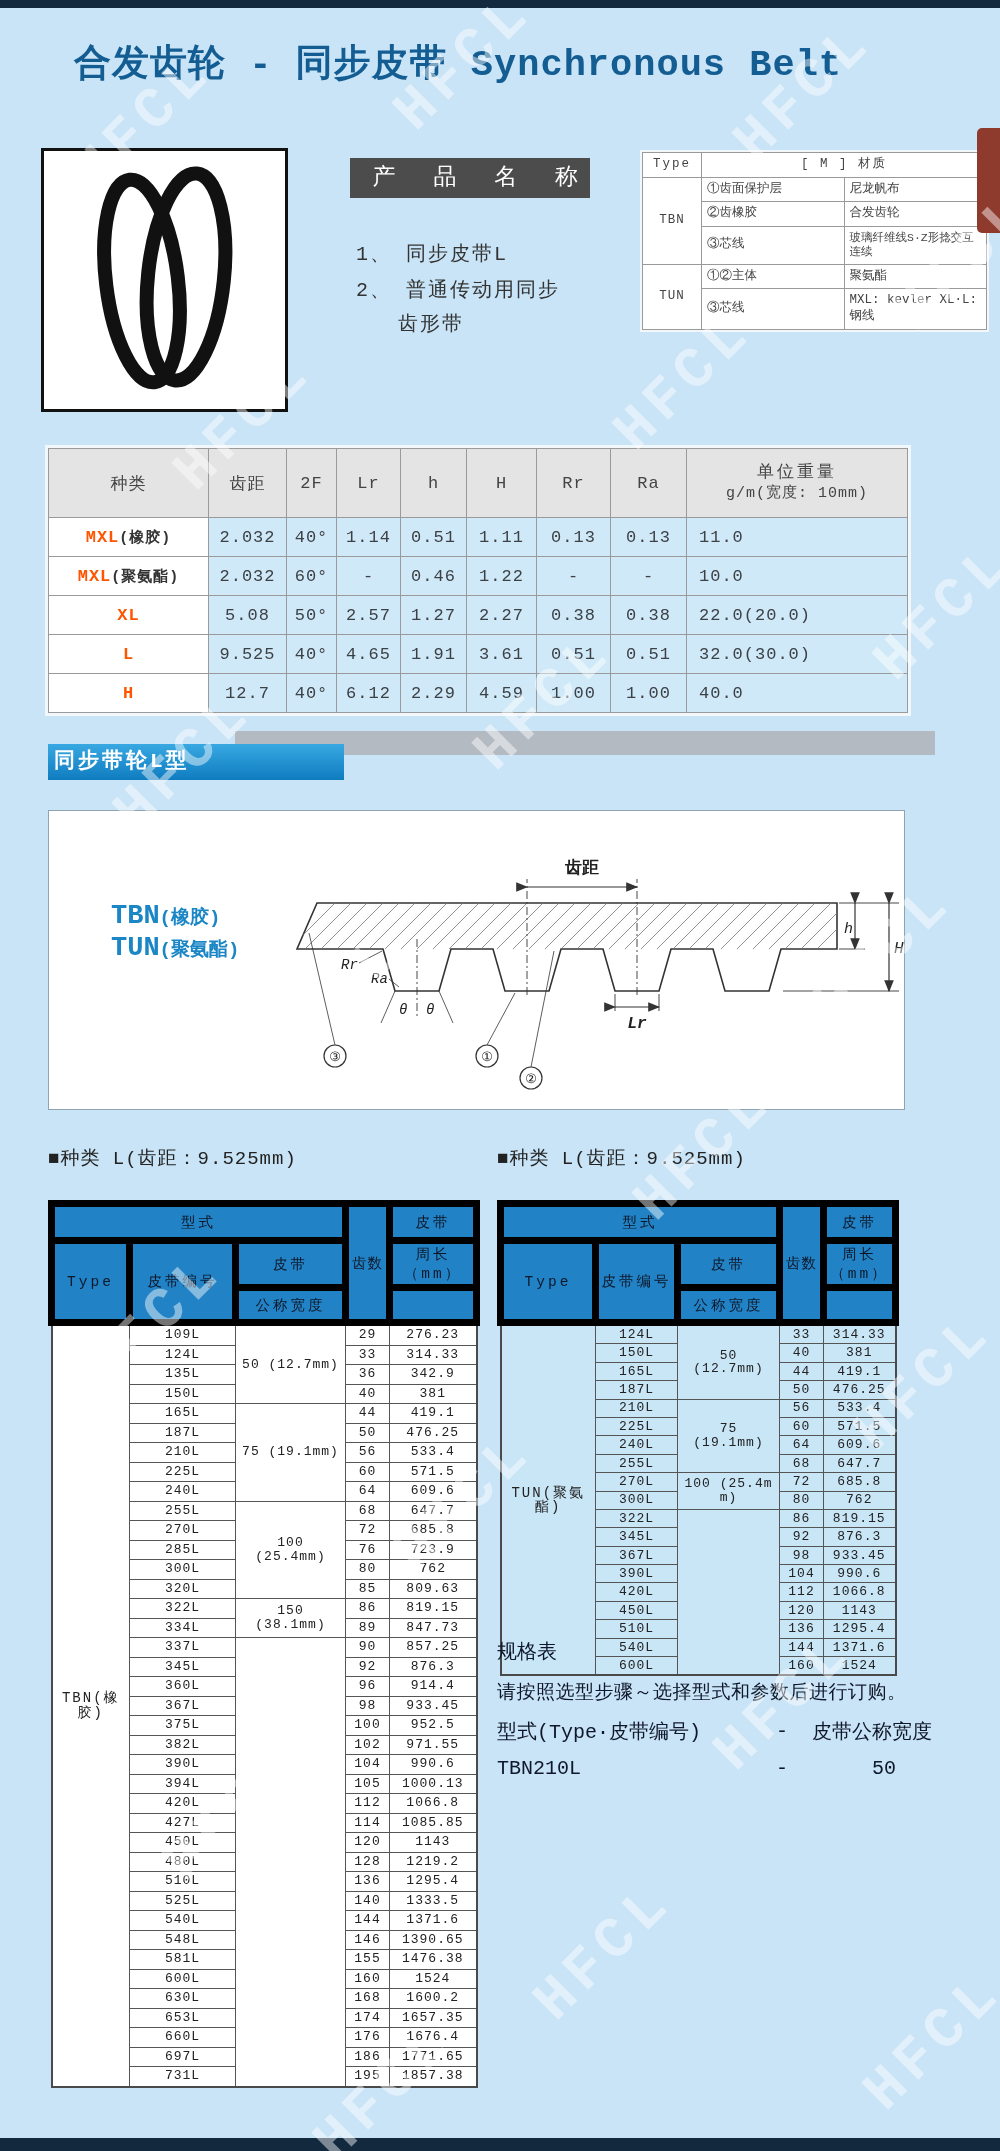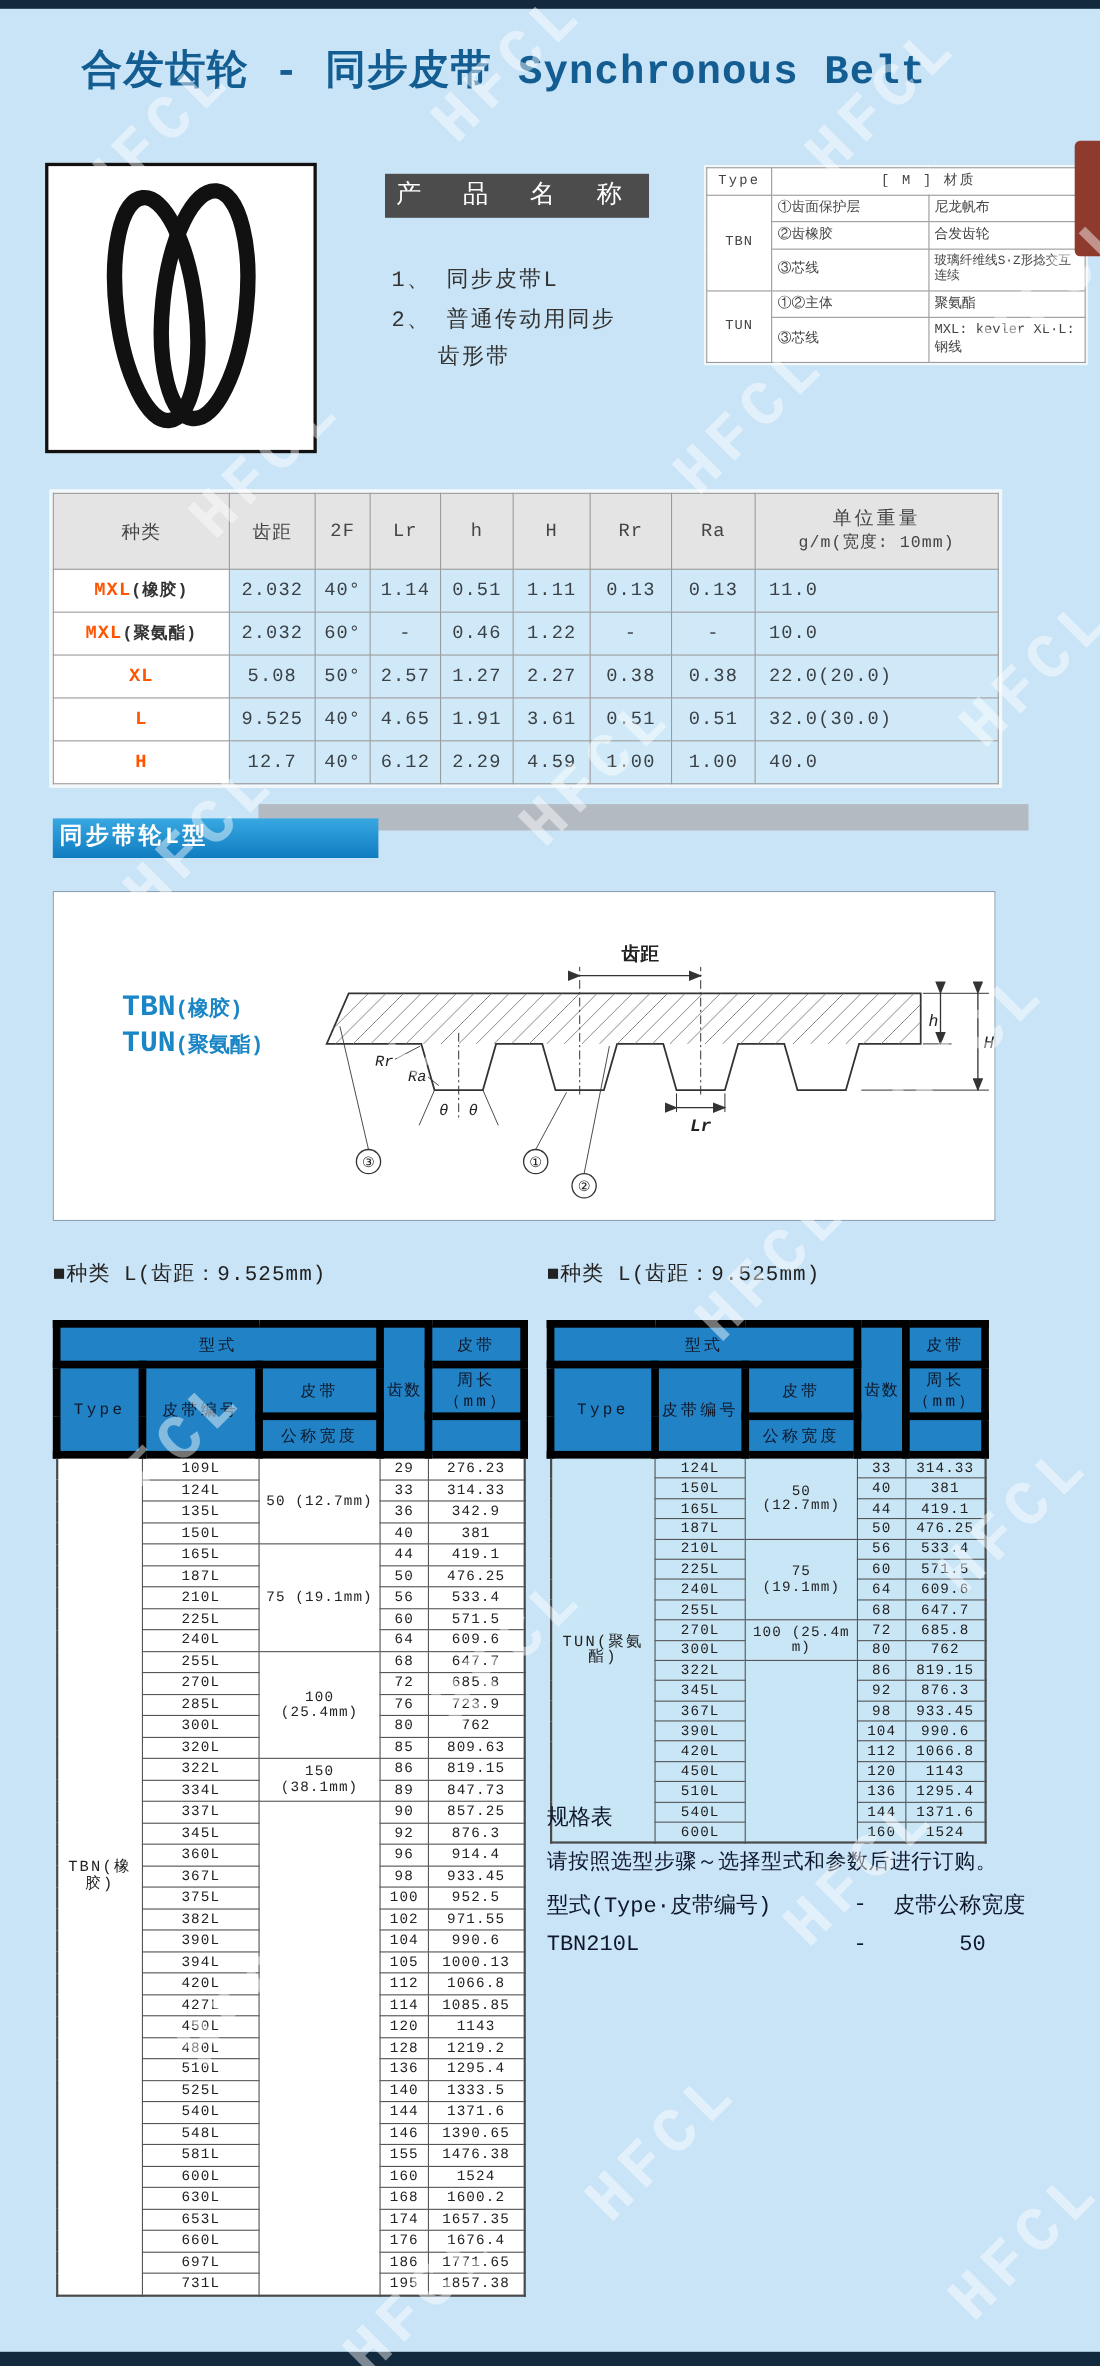--- a/index.html
+++ b/index.html
@@ -7,21 +7,21 @@
   .page{position:relative;width:1000px;height:2151px;background:#c9e4f6;overflow:hidden;margin:0 auto;font-family:Liberation Mono, monospace;}
   .topbar{position:absolute;left:0;top:0;width:1000px;height:8px;background:#13293d;}
   .bottombar{position:absolute;left:0;bottom:0;width:1000px;height:13px;background:#13293d;}
   .page-title{position:absolute;left:74px;top:38px;font-size:37px;font-weight:bold;color:#135d92;letter-spacing:1px;}
   
   .wm{position:absolute;color:rgba(255,255,255,0.45);font-size:58px;font-weight:bold;letter-spacing:7px;transform:rotate(-45deg);pointer-events:none;z-index:50;white-space:nowrap;}
   
   .product-img{position:absolute;left:41px;top:148px;width:247px;height:264px;background:#fff;border:3px solid #111;box-sizing:border-box;}
   
   .pn-box{position:absolute;left:350px;top:158px;width:240px;height:40px;background:#4c4c4c;color:#fff;
-          font-size:23px;letter-spacing:12px;text-align:left;line-height:40px;padding-left:10px;box-sizing:border-box;}
+          font-size:23px;letter-spacing:12px;text-align:right;line-height:40px;padding-left:10px;box-sizing:border-box;}
   .pn-item{position:absolute;font-size:20px;color:#333;letter-spacing:2px;}
   
   .mat-wrap{position:absolute;left:640px;top:150px;background:#fff;border:2px solid #f2f7fb;}
   .mat{border-collapse:collapse;table-layout:fixed;width:345px;background:#fff;font-size:12.5px;color:#444;}
   .mat td{border:1px solid #9a9a9a;padding:4px 5px;line-height:1.25;}
   .mat .c-type{width:48px;text-align:center;letter-spacing:1px;}
   .mat .c-item{width:112px;}
   .mat .c-val{width:167px;}
   .mat .hdr{text-align:center;letter-spacing:2px;}
   

